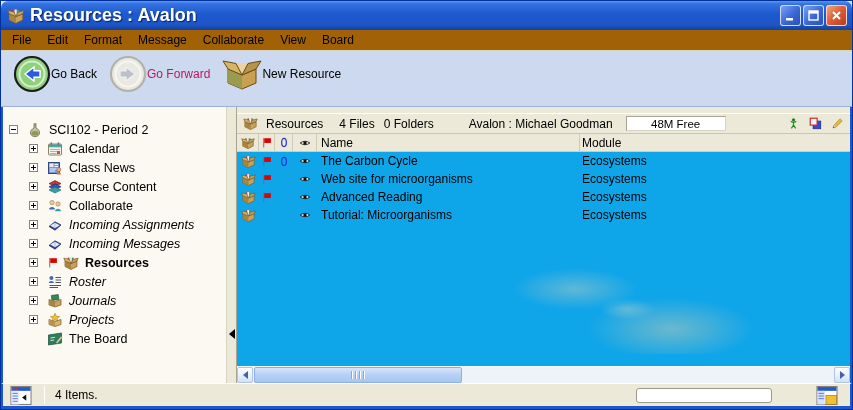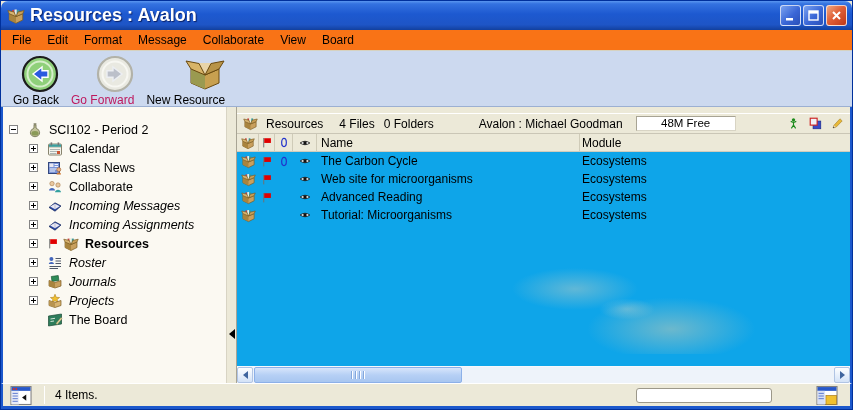--- a/index.html
+++ b/index.html
@@ -24,32 +24,32 @@
   .winbtns{ display:flex; gap:2px; }
   .winbtn{
     width:21px; height:21px; border-radius:3px;
     border:1px solid rgba(255,255,255,.75);
     background:linear-gradient(135deg,#7aa2f0 0%, #3a66d6 55%, #2a50b8 100%);
     display:flex; align-items:center; justify-content:center;
   }
   .winbtn.close{ background:linear-gradient(135deg,#f0a880 0%, #e06038 45%, #c03818 100%); }
   
   .menubar{
-    height:21px; flex:0 0 21px; background:#f97316;
+    height:21px; flex:0 0 21px; background:#a16207;
     border-bottom:1px solid #d6d2c0;
     display:flex; align-items:center; padding-left:3px;
   }
   .menu-item{ padding:2px 8px; white-space:nowrap; }
   
   .toolbar{
     height:56px; flex:0 0 56px; background:#ccd9ef;
     border-bottom:1px solid #9cb0d2;
     display:flex; align-items:flex-start; padding:3px 0 0 8px; gap:4px;
   }
-  .tbtn{ display:flex; flex-direction:column; align-items:flex-end; padding:1px 4px; }
+  .tbtn{ display:flex; flex-direction:row; align-items:center; padding:1px 4px; }
   .tbtn .tico{ height:38px; display:flex; align-items:center; justify-content:center; }
   .tbtn .tlabel{ font-size:12px; margin-top:0px; white-space:nowrap; }
   .tbtn.disabled .tlabel{ color:#be185d; }
   
   .content{ flex:1; display:flex; background:#ece9d8; position:relative; min-height:0; border-left:2px solid #1c58cc; border-right:2px solid #1c58cc; }
   .tree-panel{
     width:224px; flex:0 0 224px; background:#fbf9f2;
     border-right:1px solid #d8d4c4; padding-top:13px; overflow:hidden;
   }
   .tree-row{ height:19px; display:flex; align-items:center; white-space:nowrap; }
@@ -79,25 +79,25 @@
   
   .file-panel{ flex:1; display:flex; flex-direction:column; padding-top:6px; min-width:0; position:relative; }
   .panel-header{
     height:21px; flex:0 0 21px; background:#ece9d8;
     border-top:1px solid #fff; border-bottom:1px solid #cac6b6;
     display:flex; align-items:center; padding:0 6px; white-space:nowrap;
   }
   .panel-header .ph-ico{ width:15px; height:15px; margin-right:8px; flex:0 0 auto; }
   .ph-title{ margin-right:16px; }
   .ph-count{ margin-right:9px; }
-  .ph-owner{ margin-left:36px; }
+  .ph-owner{ margin-left:26px; }
   .free-box{
     margin-left:13px; width:100px; height:15px; background:#fff;
     border:1px solid #a8a494; border-right-color:#d8d4c4; border-bottom-color:#d8d4c4;
-    display:flex; justify-content:center; font-size:11.5px;
+    display:flex; align-items:center; justify-content:center; font-size:11.5px;
   }
   .ph-spacer{ flex:1; }
   .ph-tools{ display:flex; align-items:center; gap:9px; }
   .ph-tools svg{ width:13px; height:13px; display:block; }
   
   .col-header{
     height:18px; flex:0 0 18px; background:#ece9d8;
     border-bottom:1px solid #d0ccbc; display:flex; align-items:center;
   }
   .col-header .cell{ border-right:1px solid #cfcbb8; height:100%; display:flex; align-items:center; }
@@ -364,46 +364,54 @@
 
           <div class="tree-row child-row">
             <span class="pm plus"></span>
 
             <svg class="tree-ico">
               <use href="#icon-news"></use>
             </svg>
             <span class="tree-label">Class News</span>
           </div>
 
+          <div class="tree-row child-row">
+            <span class="pm plus"></span>
+
+            <svg class="tree-ico">
+              <use href="#icon-books"></use>
+            </svg>
+            <span class="tree-label">Course Content</span>
+          </div>
 
           <div class="tree-row child-row">
             <span class="pm plus"></span>
 
             <svg class="tree-ico">
               <use href="#icon-discussions"></use>
             </svg>
             <span class="tree-label">Collaborate</span>
           </div>
 
           <div class="tree-row child-row">
             <span class="pm plus"></span>
 
             <svg class="tree-ico">
               <use href="#icon-book"></use>
             </svg>
+            <span class="tree-label italic">Incoming Assignments</span>
+          </div>
+
+          <div class="tree-row child-row">
+            <span class="pm plus"></span>
+
+            <svg class="tree-ico">
+              <use href="#icon-book"></use>
+            </svg>
             <span class="tree-label italic">Incoming Messages</span>
-          </div>
-
-          <div class="tree-row child-row">
-            <span class="pm plus"></span>
-
-            <svg class="tree-ico">
-              <use href="#icon-book"></use>
-            </svg>
-            <span class="tree-label italic">Incoming Assignments</span>
           </div>
 
           <div class="tree-row child-row">
             <span class="pm plus"></span>
             <svg class="tree-flag">
               <use href="#icon-flag"></use>
             </svg>
             <svg class="tree-ico">
               <use href="#icon-package"></use>
             </svg>

